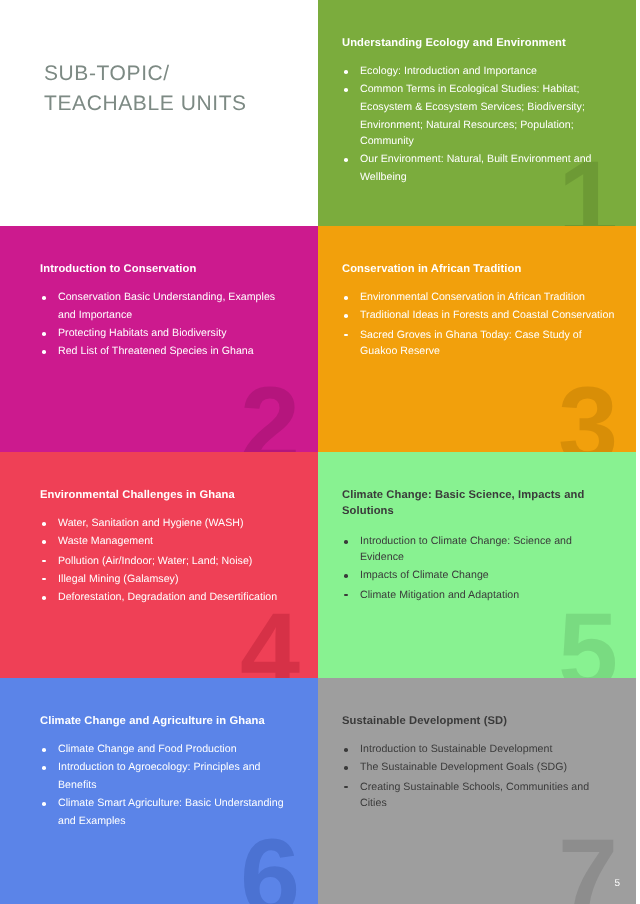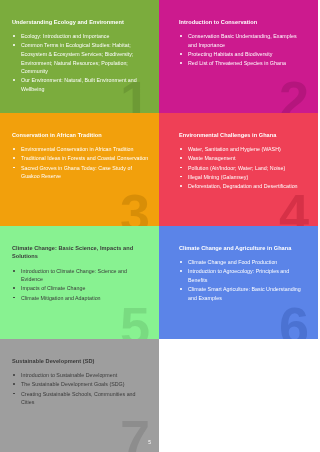--- a/index.html
+++ b/index.html
@@ -98,20 +98,24 @@
     font-size: 5px;
     color: #ffffff;
     font-weight: 400;
     z-index: 5;
   }
 </style>
 </head>
 <body style="background: rgb(255, 255, 255);">
 
 <div class="slide">
+  <div class="cell title-cell">
+    <div class="slide-title" style="color: rgb(125, 138, 132);">SUB-TOPIC/
+TEACHABLE UNITS</div>
+  </div>
   <div class="cell right" style="background: rgb(123, 172, 61); color: rgb(255, 255, 255);">
     <div class="cell-heading">Understanding Ecology and Environment</div>
     <ul class="bullets">
       <li>Ecology: Introduction and Importance</li>
       <li>Common Terms in Ecological Studies: Habitat; Ecosystem &amp; Ecosystem Services; Biodiversity; Environment; Natural Resources; Population; Community</li>
       <li>Our Environment: Natural, Built Environment and Wellbeing</li>
     </ul>
     <div class="big-number" style="color: rgb(79, 115, 35);">1</div>
   </div>
 

